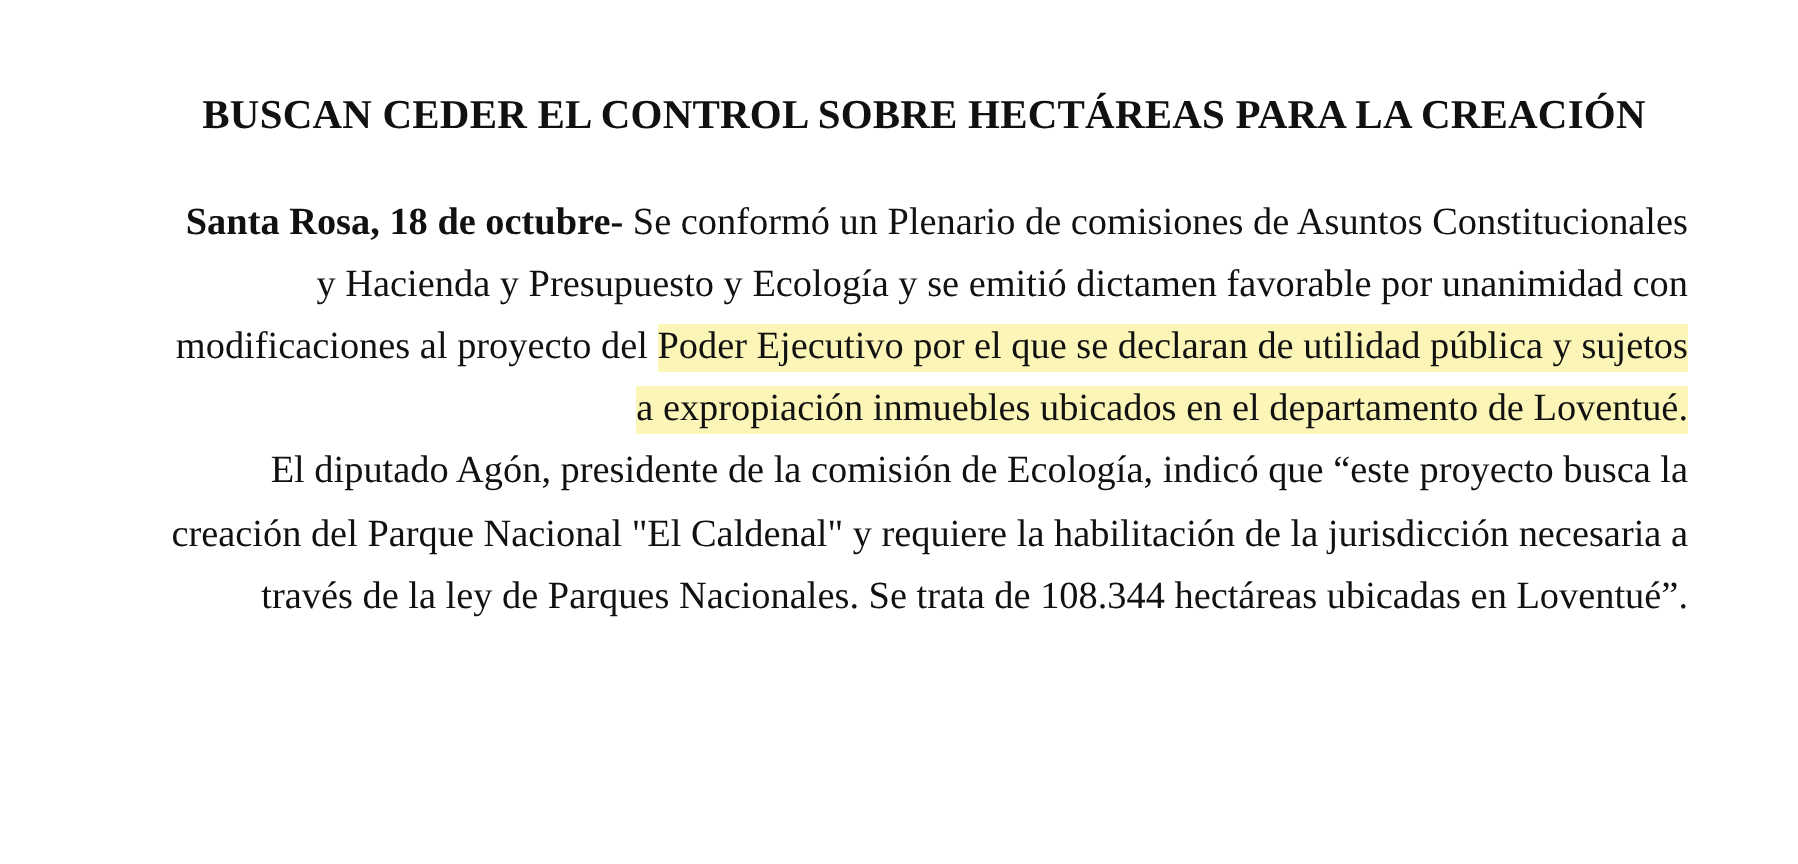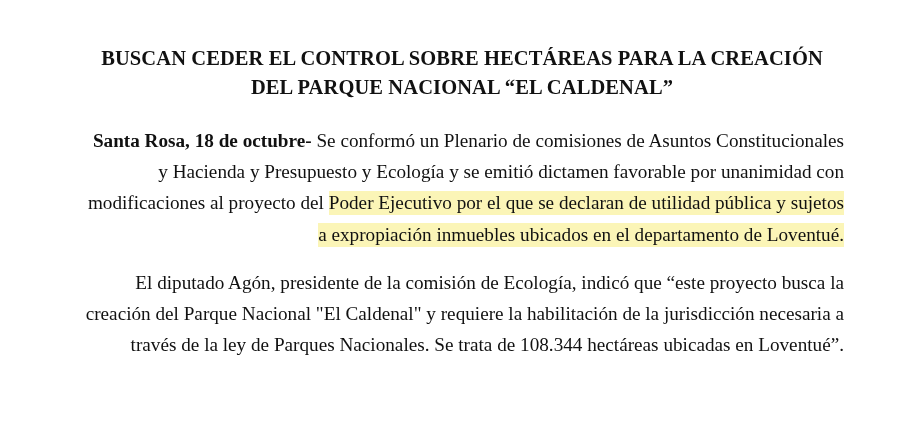--- a/index.html
+++ b/index.html
@@ -37,40 +37,38 @@
   .body-block {
     margin-top: 23px;
   }
   p.para {
     font-size: 19.2px;
     line-height: 1.62;
     margin: 0;
     text-align: right;
   }
   p.para + p.para {
-    margin-top: 17px;
   }
   .lead {
     font-weight: bold;
   }
   .hl {
     background: #fbf5b7;
     box-decoration-break: clone;
     -webkit-box-decoration-break: clone;
     padding: 1px 0 2px 0;
   }
 </style>
 </head>
 <body>
 
 <div class="page">
 
   <h1 class="doc-title">
     <span class="line">BUSCAN CEDER EL CONTROL SOBRE HECTÁREAS PARA LA CREACIÓN</span>
-    <span class="line">DEL PARQUE NACIONAL “EL CALDENAL”</span>
   </h1>
 
   <div class="body-block">
 
     <p class="para">
       <span class="lead">Santa Rosa, 18 de octubre-</span><span> Se conformó un Plenario de comisiones de Asuntos Constitucionales y Hacienda y Presupuesto y Ecología y se emitió dictamen favorable por unanimidad con modificaciones al proyecto del </span><span class="hl">Poder Ejecutivo por el que se declaran de utilidad pública y sujetos a expropiación inmuebles ubicados en el departamento de Loventué.</span>
     </p>
 
     <p class="para">
       <span>El diputado Agón, presidente de la comisión de Ecología, indicó que “este proyecto busca la creación del Parque Nacional "El Caldenal" y requiere la habilitación de la jurisdicción necesaria a través de la ley de Parques Nacionales. Se trata de 108.344 hectáreas ubicadas en Loventué”.</span>

